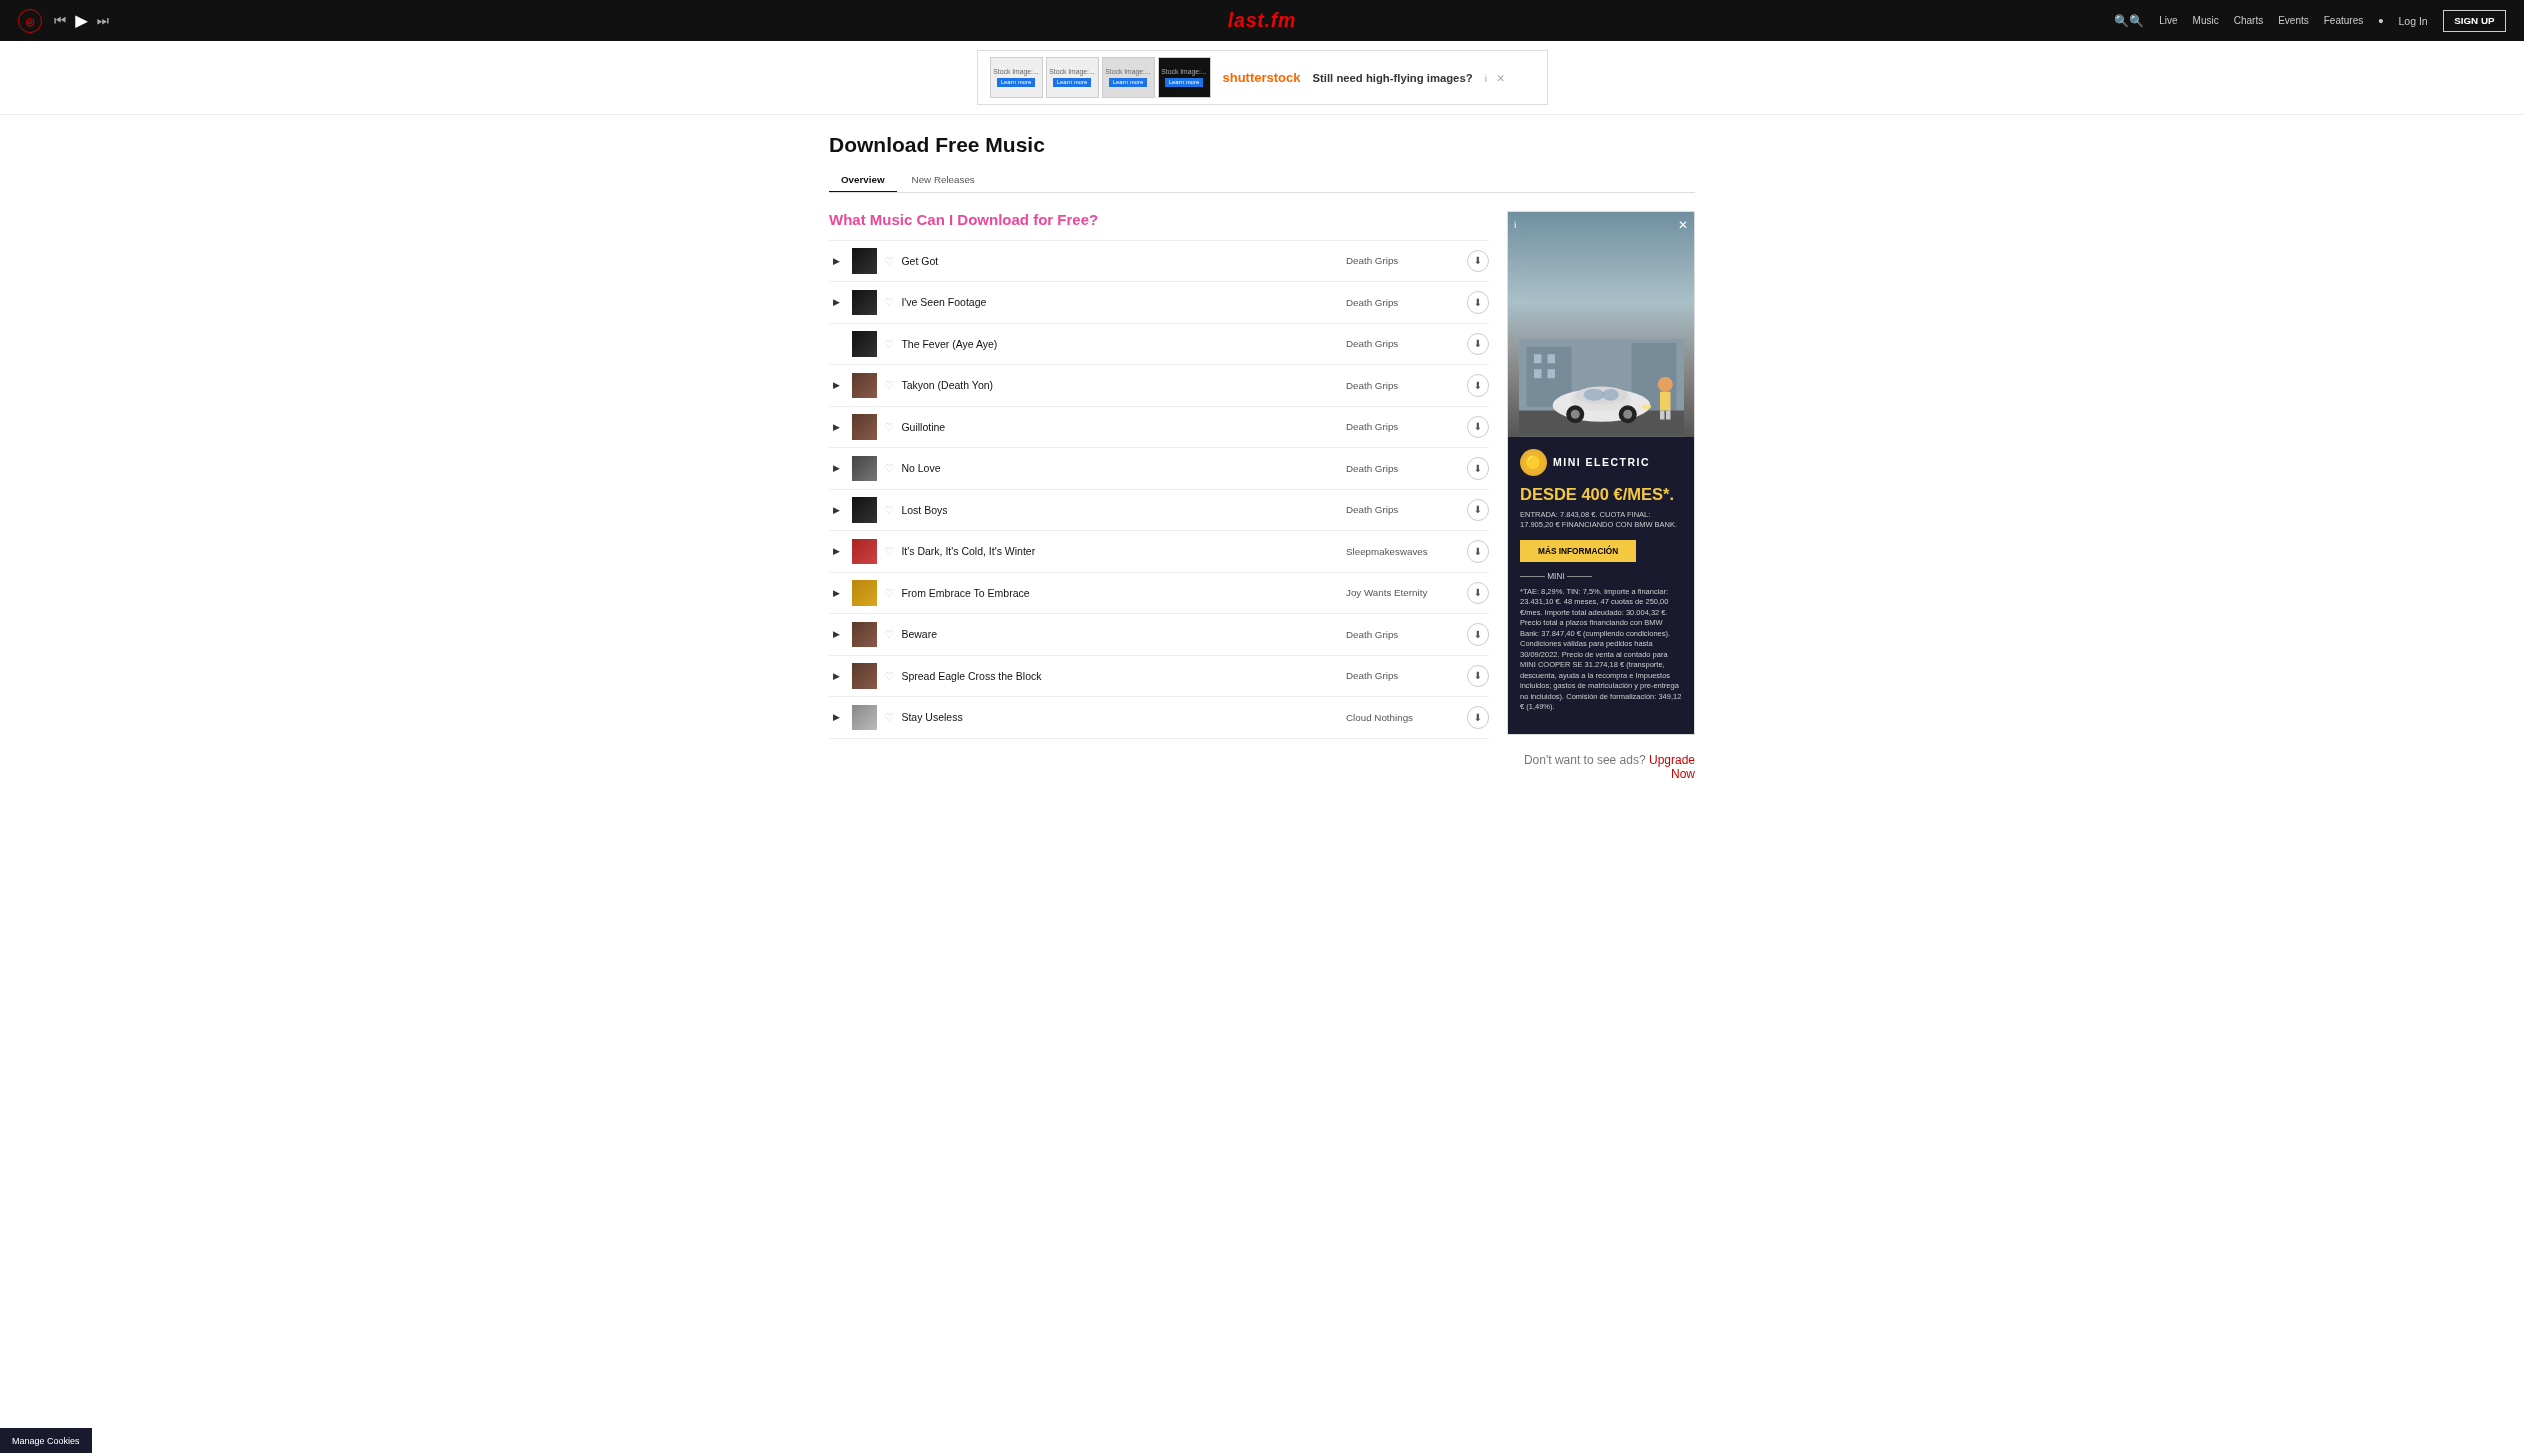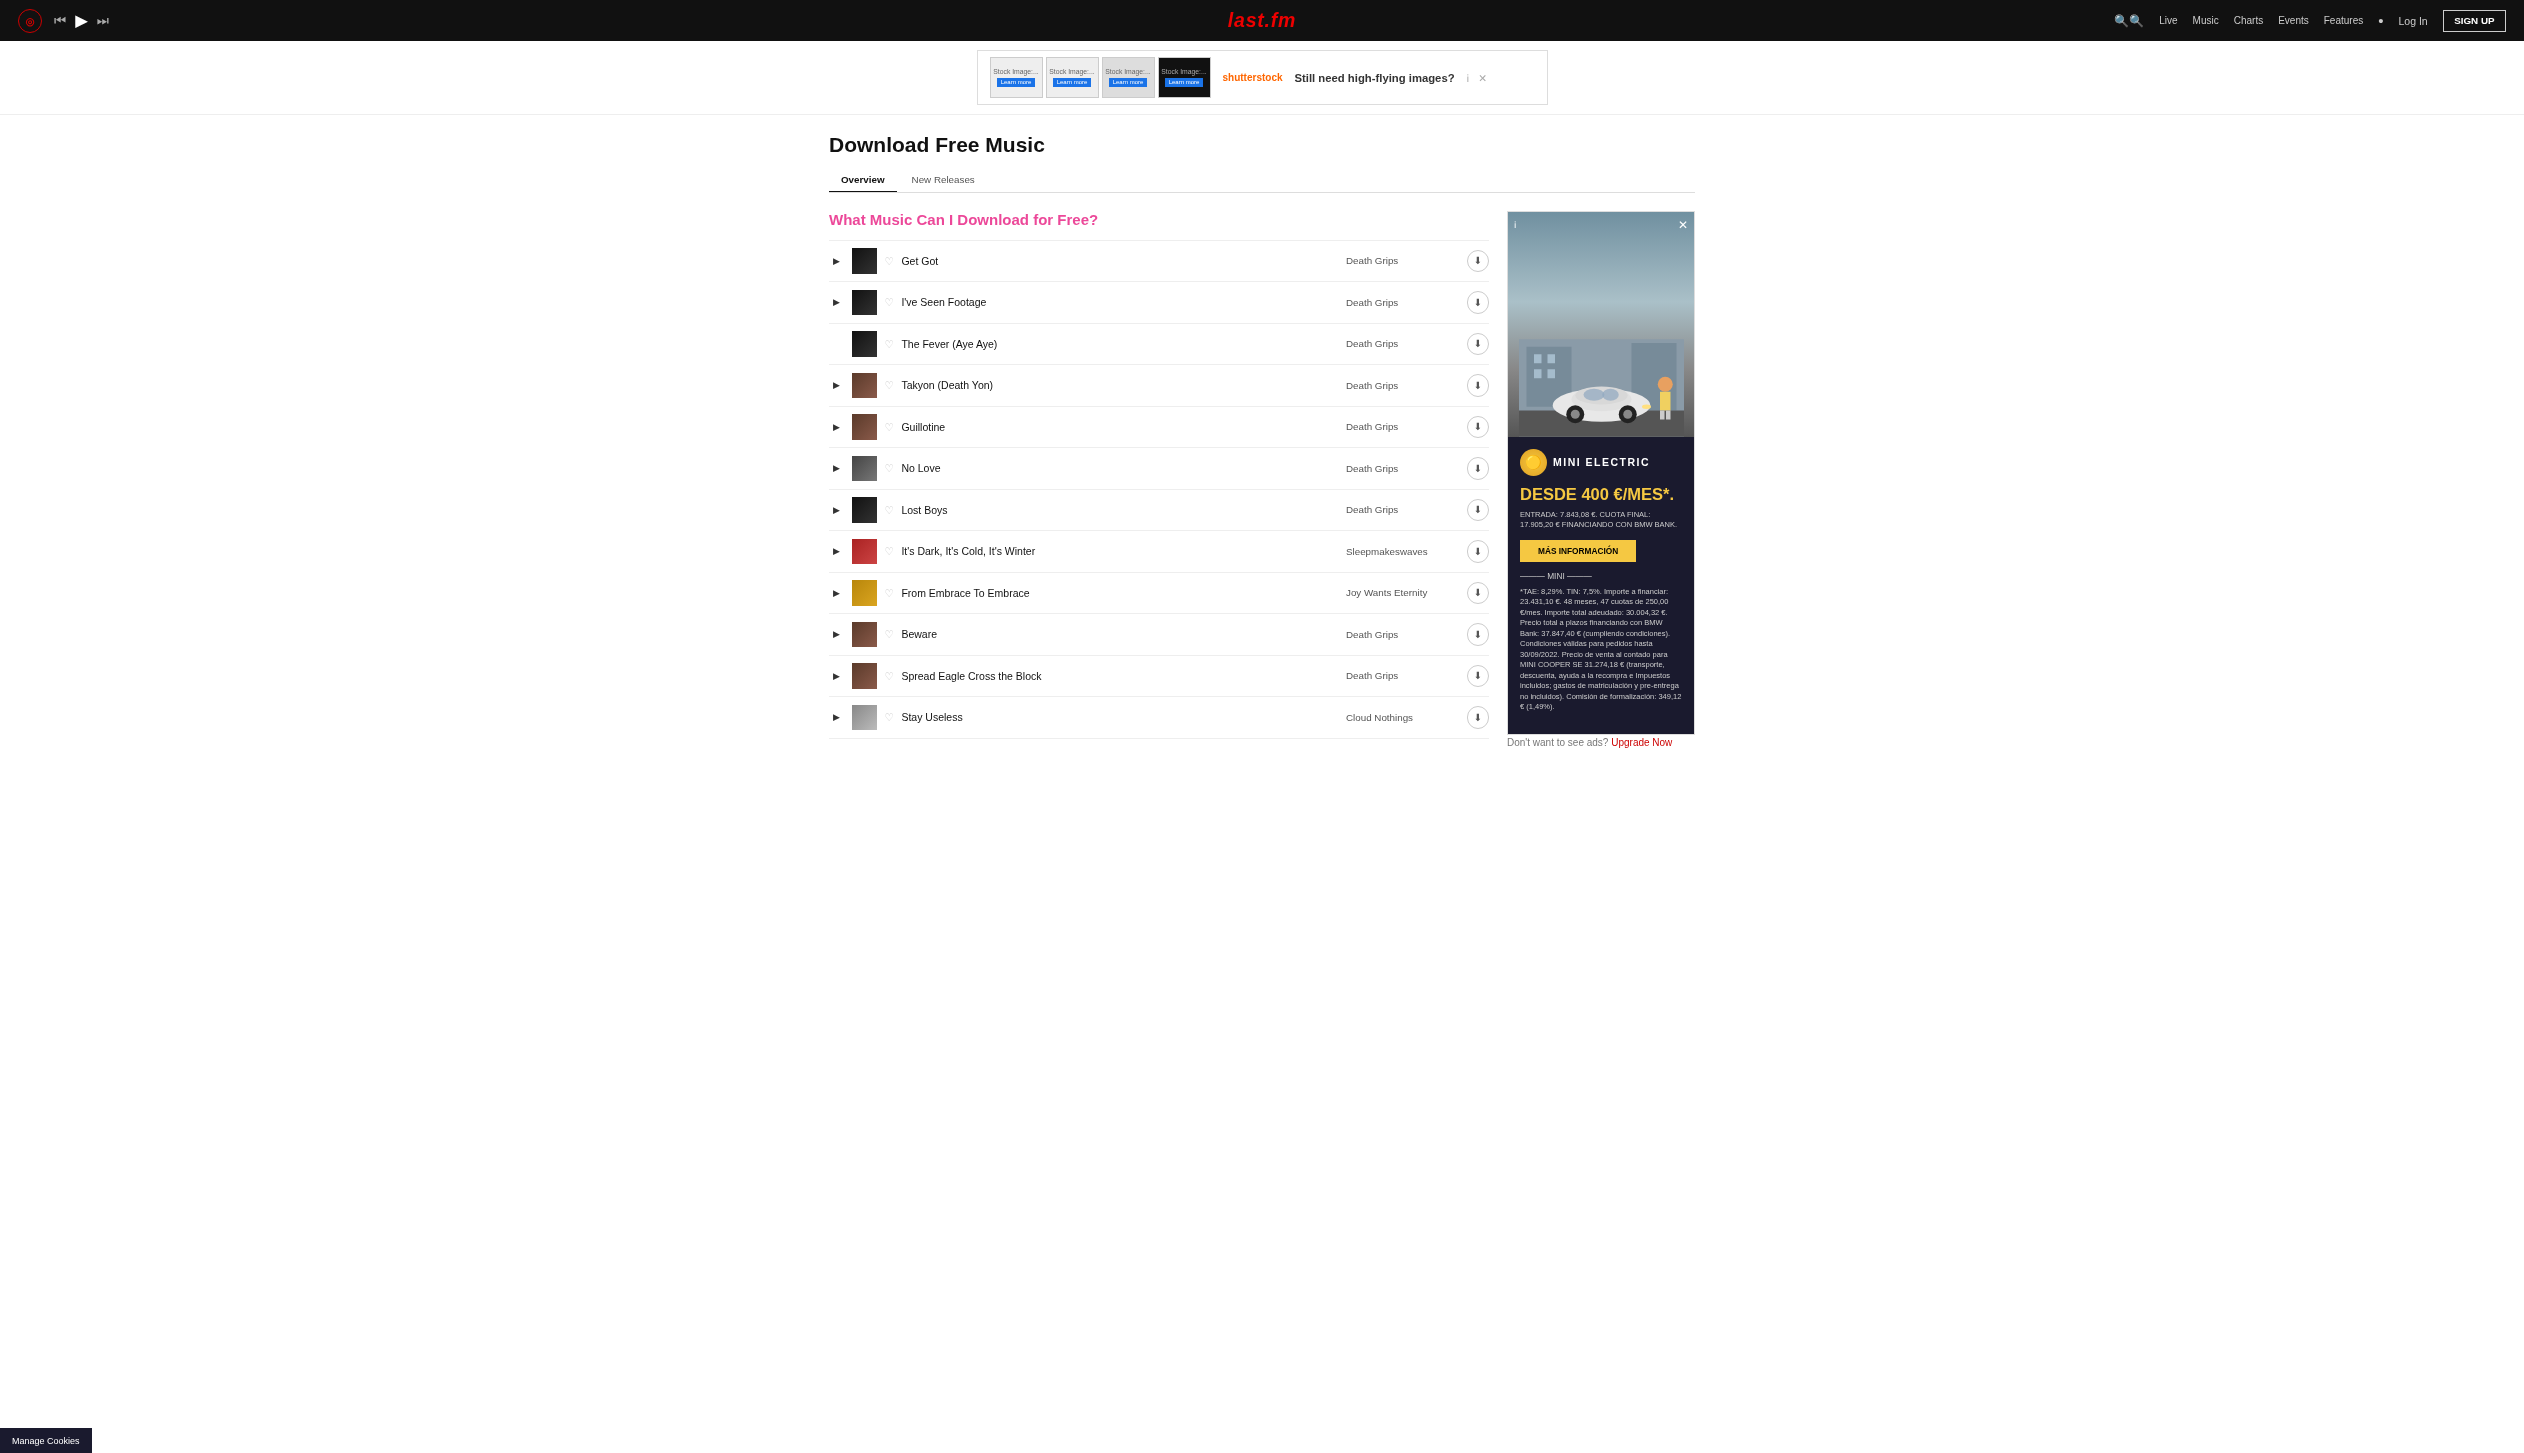--- a/index.html
+++ b/index.html
@@ -95,21 +95,21 @@
       font-size: 6.8px; color: #666; text-align: center;
     }
     .ad-img-placeholder .learn-more {
       background: #1a73e8; color: #fff; font-size: 6px; padding: 1.5px 3.8px;
       margin-top: 2.3px; cursor: pointer;
     }
     .ad-img-dark {
       background: #111;
     }
     .shutterstock-logo {
-      font-size: 10px; color: #f60; font-weight: bold; margin: 0 6px;
+      font-size: 13px; color: #f60; font-weight: bold; margin: 0 6px;
     }
     .ad-text { font-size: 9.8px; color: #333; }
     .ad-text strong { font-size: 11.3px; display: block; }
 
     
     .page-content {
       max-width: 902px;
       margin: 0 auto;
       padding: 0 18px;
     }
@@ -241,21 +241,21 @@
     }
     .sidebar-ad-body { font-size: 7.5px; color: #ccc; line-height: 1.4; margin-bottom: 9px; }
     .mas-info-btn {
       background: #f5c842; color: #000; font-size: 8.3px; font-weight: bold;
       padding: 6px 18px; border: none; cursor: pointer; display: inline-block;
       margin-bottom: 6px;
     }
     .mini-wing-logo { color: #ccc; font-size: 8.3px; margin-top: 3px; }
 
     .dont-want-ads {
-      text-align: left; font-size: 10px; color: #777; padding: 2px 0;
+      text-align: right; font-size: 12px; color: #777; padding: 18px 0;
     }
     .dont-want-ads a { color: #c00; text-decoration: none; }
 
     
     .manage-cookies {
       position: fixed;
       bottom: 0; left: 0;
       background: #1a1a2e;
       color: #fff;
       padding: 7.5px 12px;

